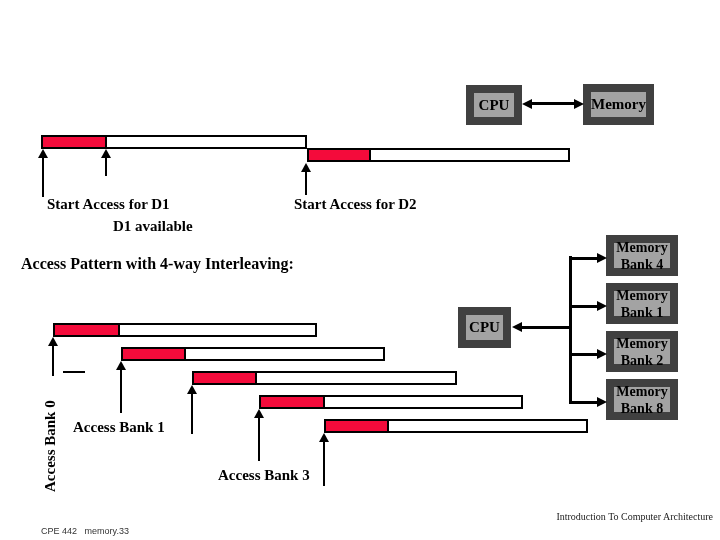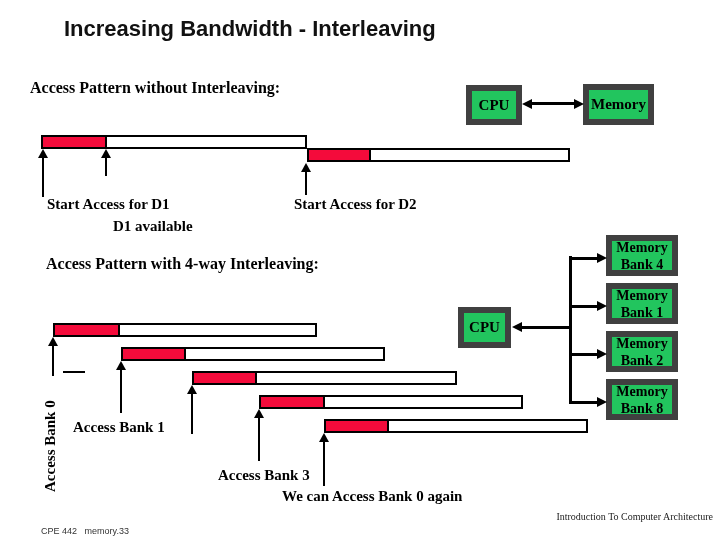--- a/index.html
+++ b/index.html
@@ -8,21 +8,21 @@
     font-family:"Liberation Serif", serif; color:#000; overflow:hidden;
   }
   .abs { position:absolute; }
   .title {
     font-family:"Liberation Sans", sans-serif;
     font-weight:bold; font-size:22px; color:#111; white-space:nowrap;
   }
   .heading { font-weight:bold; font-size:16px; white-space:nowrap; }
   .lbl { font-weight:bold; font-size:15px; white-space:nowrap; }
   .box {
-    box-sizing:border-box; border:6px solid #404040; background:#22c55e;
+    box-sizing:border-box; border:8px solid #404040; background:#a3a3a3;
     display:flex; align-items:center; justify-content:center;
     font-weight:bold; text-align:center;
   }
   .box.small-txt { font-size:14px; line-height:17px; }
   .bar {
     box-sizing:border-box; border:2px solid #000; background:#fff;
     height:14px; overflow:hidden;
   }
   .redseg {
     height:100%; background:var(--red,#F40B3B);
@@ -54,23 +54,21 @@
   .footer-r {
     font-family:"Liberation Sans", sans-serif; font-size:10px; color:#222;
     white-space:nowrap;
   }
 </style>
 </head>
 <body>
 
 <div class="stage">
 
-  <div class="abs title" style="left:64px; top:16px;">Increasing Bandwidth - Interleaving</div>
 
-  <div class="abs heading" style="left:30px; top:79px;">Access Pattern without Interleaving:</div>
 
   <div class="abs box" style="left:466px; top:85px; width:56px; height:40px; font-size:15px;">
     <span>CPU</span>
   </div>
   <div class="abs box" style="left:583px; top:84px; width:71px; height:41px; font-size:15px;">
     <span>Memory</span>
   </div>
 
   <div class="abs hline" style="left:529px; top:102px; width:47px; height:3px;"></div>
   <div class="abs arr-left" style="left:522px; top:99px;"></div>
@@ -90,21 +88,21 @@
   <div class="abs arr-up" style="left:101px; top:149px;"></div>
   <div class="abs vline" style="left:105px; top:157px; width:2px; height:19px;"></div>
 
   <div class="abs arr-up" style="left:301px; top:163px;"></div>
   <div class="abs vline" style="left:305px; top:171px; width:2px; height:24px;"></div>
 
   <div class="abs lbl" style="left:113px; top:174px;margin-top:44px;">D1 available</div>
   <div class="abs lbl" style="left:47px; top:196px;">Start Access for D1</div>
   <div class="abs lbl" style="left:294px; top:196px;">Start Access for D2</div>
 
-  <div class="abs heading" style="left:46px; top:255px;">Access Pattern with 4-way Interleaving:</div>
+  <div class="abs heading" style="left:21px; top:255px;">Access Pattern with 4-way Interleaving:</div>
 
   <div class="abs box" style="left:458px; top:307px; width:53px; height:41px; font-size:15px;">
     <span>CPU</span>
   </div>
 
   <div class="abs box small-txt" style="left:606px; top:235px; width:72px; height:41px;">
     <span>
       <span style="display:block;">Memory</span>
       <span style="display:block;">Bank 4</span>
     </span>
@@ -170,20 +168,19 @@
   <div class="abs arr-up" style="left:254px; top:409px;"></div>
   <div class="abs vline" style="left:258px; top:417px; width:2px; height:44px;"></div>
 
   <div class="abs arr-up" style="left:319px; top:433px;"></div>
   <div class="abs vline" style="left:323px; top:441px; width:2px; height:45px;"></div>
 
   <div class="abs lbl rot" style="left:42px; top:492px;">Access Bank 0</div>
 
   <div class="abs lbl" style="left:73px; top:419px;">Access Bank 1</div>
   <div class="abs lbl" style="left:218px; top:467px;">Access Bank 3</div>
-  <div class="abs lbl" style="left:282px; top:488px;">We can Access Bank 0 again</div>
 
   <div class="abs footer-sm" style="left:31px; top:516px;">
     <span>CPE 442</span><span>   </span><span>memory.33</span>
   </div>
   <div class="abs footer-r" style="right:7px; top:511px;font-family:Liberation Serif, serif;">Introduction To Computer Architecture</div>
 
 </div>
 
 </body></html>

